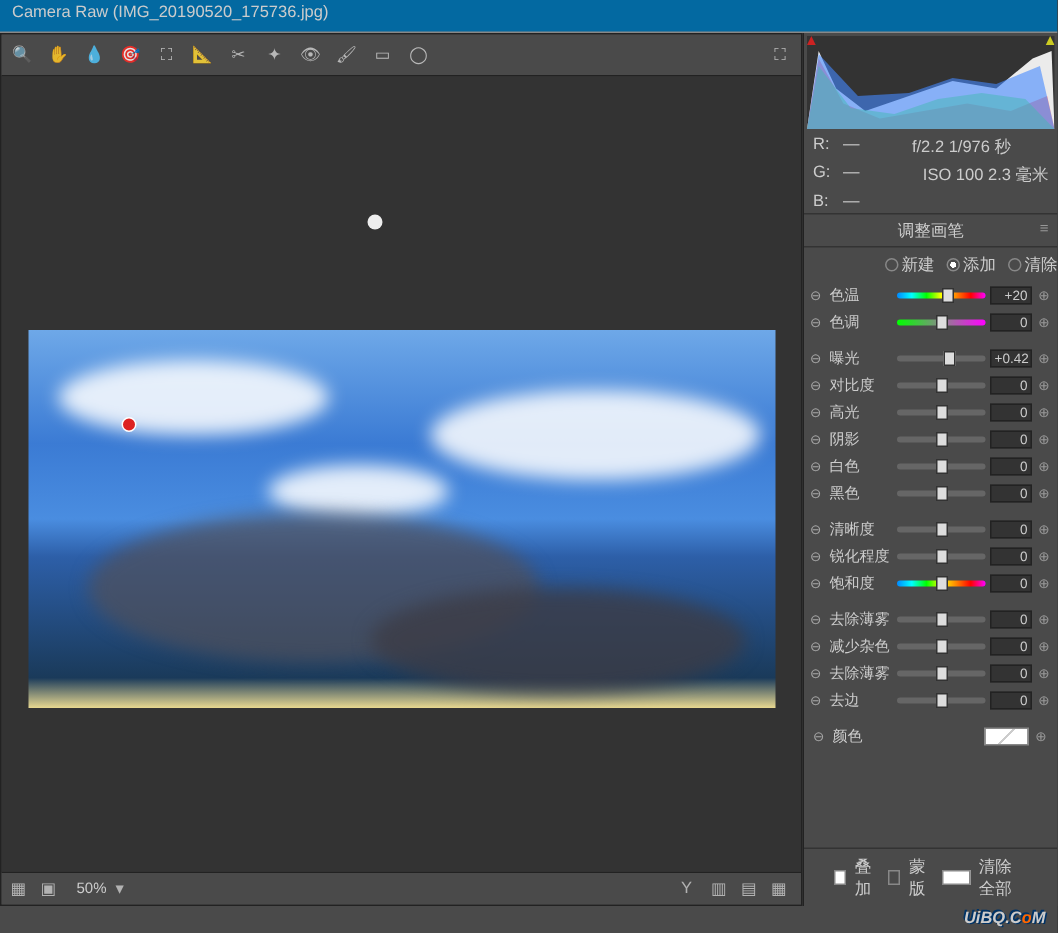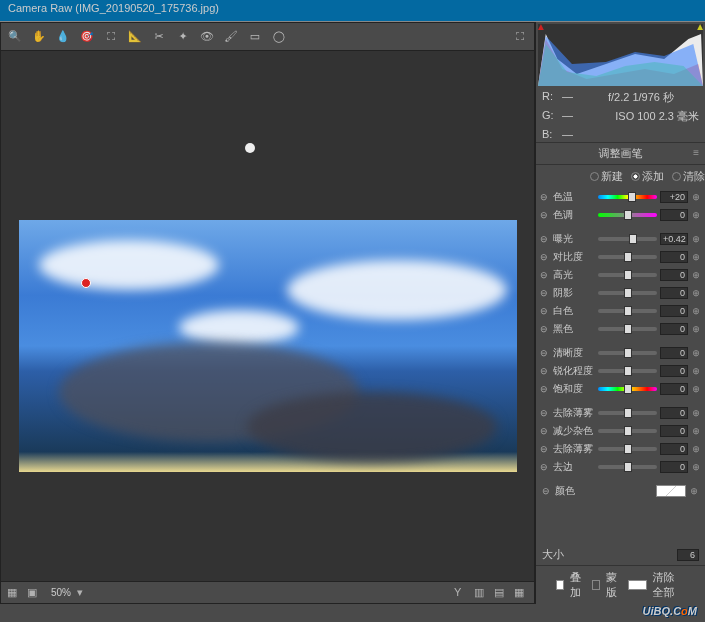--- a/index.html
+++ b/index.html
@@ -295,24 +295,20 @@
         <div class="gap"></div>
         <div class="color-row">
           <span class="expand">⊖</span>
           <span class="slider-label">颜色</span>
           <span style="flex:1"></span>
           <span class="color-swatch"></span>
           <span class="slider-more">⊕</span>
         </div>
       </div>
 
-    <div class="brush-row">
-      <span>大小</span>
-      <span class="brush-val">6</span>
-    </div>
 
     <div class="footer-row">
       <span class="checkbox on"></span>
       <span>叠加</span>
       <span class="checkbox"></span>
       <span>蒙版</span>
       <span class="mask-sw"></span>
       <span class="clear-btn">清除全部</span>
     </div>
   </div>

